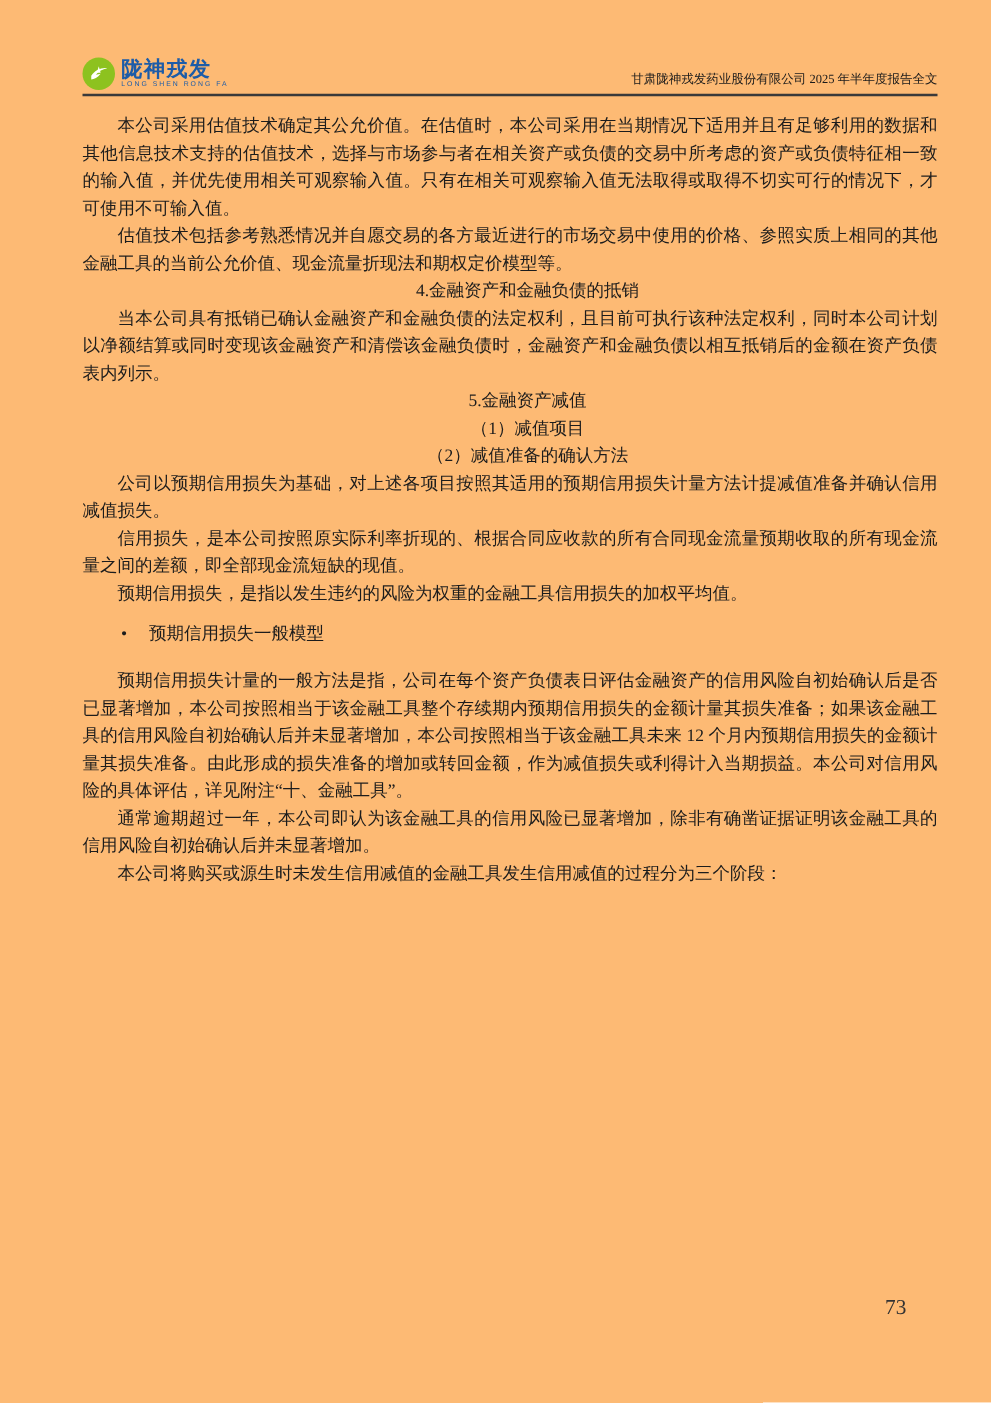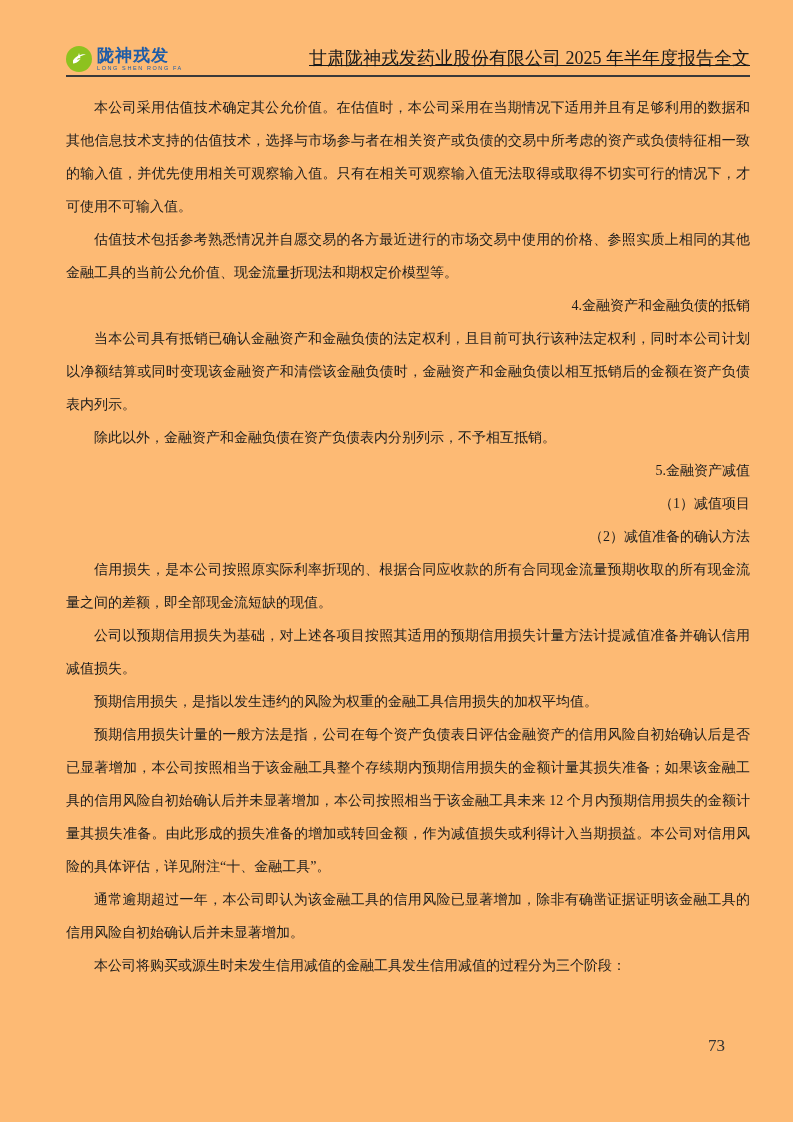--- a/index.html
+++ b/index.html
@@ -34,38 +34,37 @@
   .logo-cn {
     font-size: 17px; font-weight: bold; color: #1d5ca8;
     letter-spacing: 1px; font-family: "Liberation Sans", sans-serif;
   }
   .logo-en {
     font-size: 5.5px; color: #1d5ca8; letter-spacing: 1.6px;
     margin-top: 2px; font-family: "Liberation Sans", sans-serif;
     white-space: nowrap;
   }
   .doc-title {
-    font-size: 18px;
+    font-size: 10px;
     color: #1a1a1a;
     padding-bottom: 2px;
     white-space: nowrap;
-    text-decoration: underline;
   }
   .content {
     margin-top: 14px;
     font-size: 14px;
-    line-height: 33px;
+    line-height: 22px;
   }
   .para, .heading {
     margin: 0;
     text-indent: 2em;
     text-align: justify;
     word-break: break-all;
   }
-  .heading { text-align: right; }
+  .heading { text-align: center; }
   .bullet-line {
     margin: 10px 0 16px 0;
     padding-left: 2.2em;
     text-align: left;
   }
   .bullet-glyph {
     display: inline-block;
     width: 1.6em;
     font-size: 14px;
   }
@@ -96,27 +95,29 @@
       </span>
     </div>
     <div class="doc-title">甘肃陇神戎发药业股份有限公司 2025 年半年度报告全文</div>
   </div>
 
   <div class="content">
     <p class="para">本公司采用估值技术确定其公允价值。在估值时，本公司采用在当期情况下适用并且有足够利用的数据和其他信息技术支持的估值技术，选择与市场参与者在相关资产或负债的交易中所考虑的资产或负债特征相一致的输入值，并优先使用相关可观察输入值。只有在相关可观察输入值无法取得或取得不切实可行的情况下，才可使用不可输入值。</p>
     <p class="para">估值技术包括参考熟悉情况并自愿交易的各方最近进行的市场交易中使用的价格、参照实质上相同的其他金融工具的当前公允价值、现金流量折现法和期权定价模型等。</p>
     <p class="heading">4.金融资产和金融负债的抵销</p>
     <p class="para">当本公司具有抵销已确认金融资产和金融负债的法定权利，且目前可执行该种法定权利，同时本公司计划以净额结算或同时变现该金融资产和清偿该金融负债时，金融资产和金融负债以相互抵销后的金额在资产负债表内列示。</p>
-    <p class="para">除此以外，金融资产和金融负债在资产负债表内分别列示，不予相互抵销。</p>
     <p class="heading">5.金融资产减值</p>
     <p class="heading">（1）减值项目</p>
     <p class="heading">（2）减值准备的确认方法</p>
+    <p class="para">公司以预期信用损失为基础，对上述各项目按照其适用的预期信用损失计量方法计提减值准备并确认信用减值损失。</p>
     <p class="para">信用损失，是本公司按照原实际利率折现的、根据合同应收款的所有合同现金流量预期收取的所有现金流量之间的差额，即全部现金流短缺的现值。</p>
-    <p class="para">公司以预期信用损失为基础，对上述各项目按照其适用的预期信用损失计量方法计提减值准备并确认信用减值损失。</p>
     <p class="para">预期信用损失，是指以发生违约的风险为权重的金融工具信用损失的加权平均值。</p>
+    <div class="bullet-line">
+      <span class="bullet-glyph">•</span><span>预期信用损失一般模型</span>
+    </div>
     <p class="para">预期信用损失计量的一般方法是指，公司在每个资产负债表日评估金融资产的信用风险自初始确认后是否已显著增加，本公司按照相当于该金融工具整个存续期内预期信用损失的金额计量其损失准备；如果该金融工具的信用风险自初始确认后并未显著增加，本公司按照相当于该金融工具未来 12 个月内预期信用损失的金额计量其损失准备。由此形成的损失准备的增加或转回金额，作为减值损失或利得计入当期损益。本公司对信用风险的具体评估，详见附注“十、金融工具”。</p>
     <p class="para">通常逾期超过一年，本公司即认为该金融工具的信用风险已显著增加，除非有确凿证据证明该金融工具的信用风险自初始确认后并未显著增加。</p>
     <p class="para">本公司将购买或源生时未发生信用减值的金融工具发生信用减值的过程分为三个阶段：</p>
   </div>
 
   <div class="page-number">73</div>
 
 </div>
 
 </body></html>

